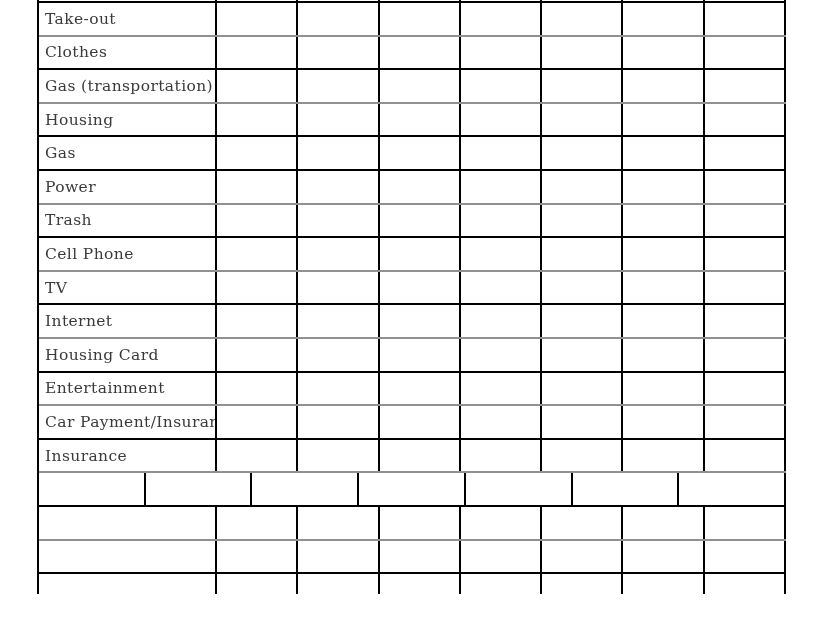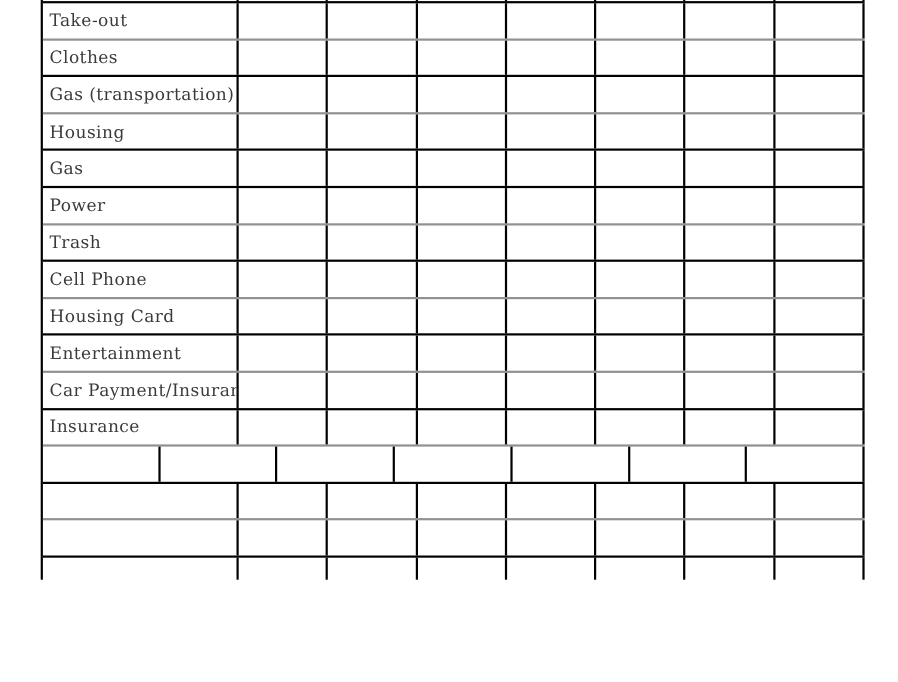--- a/index.html
+++ b/index.html
@@ -149,20 +149,40 @@
         <div class="cell label-cell">Cell Phone</div>
         <div class="cell data-cell"></div>
         <div class="cell data-cell"></div>
         <div class="cell data-cell"></div>
         <div class="cell data-cell"></div>
         <div class="cell data-cell"></div>
         <div class="cell data-cell"></div>
         <div class="cell data-cell"></div>
       </div>
       <div class="row">
+        <div class="cell label-cell">TV</div>
+        <div class="cell data-cell"></div>
+        <div class="cell data-cell"></div>
+        <div class="cell data-cell"></div>
+        <div class="cell data-cell"></div>
+        <div class="cell data-cell"></div>
+        <div class="cell data-cell"></div>
+        <div class="cell data-cell"></div>
+      </div>
+      <div class="row gray-rule">
+        <div class="cell label-cell">Internet</div>
+        <div class="cell data-cell"></div>
+        <div class="cell data-cell"></div>
+        <div class="cell data-cell"></div>
+        <div class="cell data-cell"></div>
+        <div class="cell data-cell"></div>
+        <div class="cell data-cell"></div>
+        <div class="cell data-cell"></div>
+      </div>
+      <div class="row">
         <div class="cell label-cell">Housing Card</div>
         <div class="cell data-cell"></div>
         <div class="cell data-cell"></div>
         <div class="cell data-cell"></div>
         <div class="cell data-cell"></div>
         <div class="cell data-cell"></div>
         <div class="cell data-cell"></div>
         <div class="cell data-cell"></div>
       </div>
       <div class="row gray-rule">

